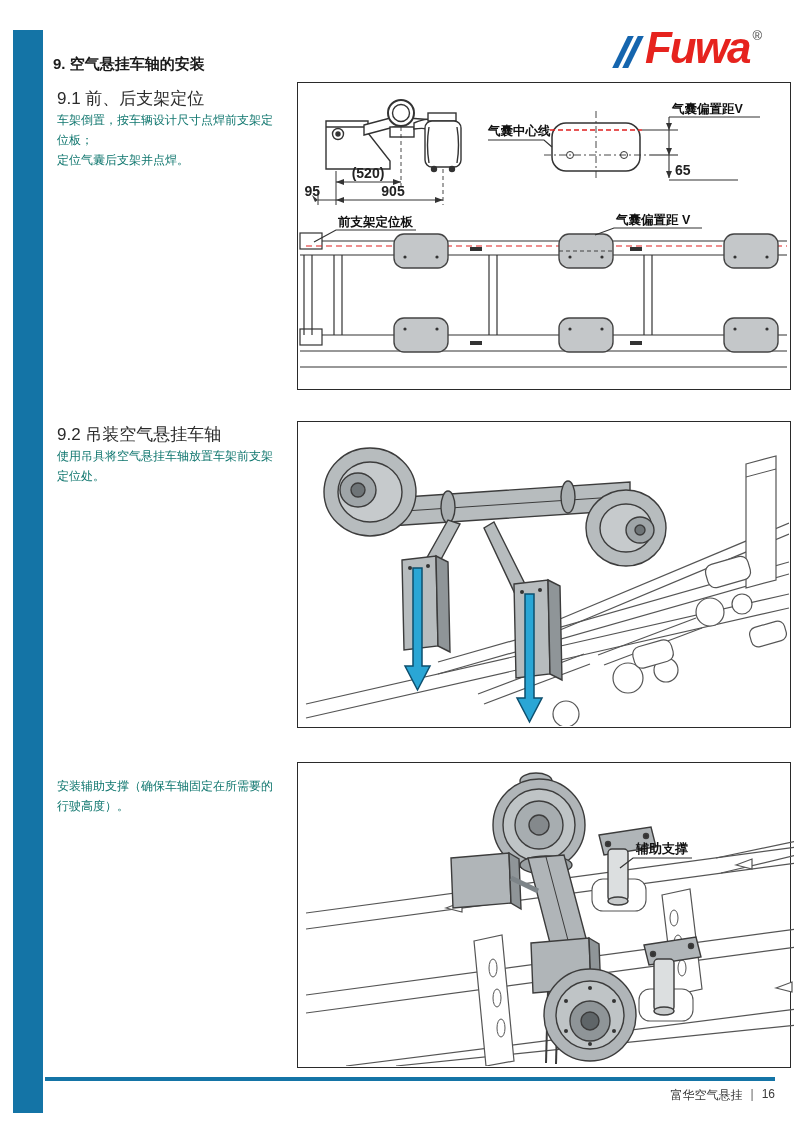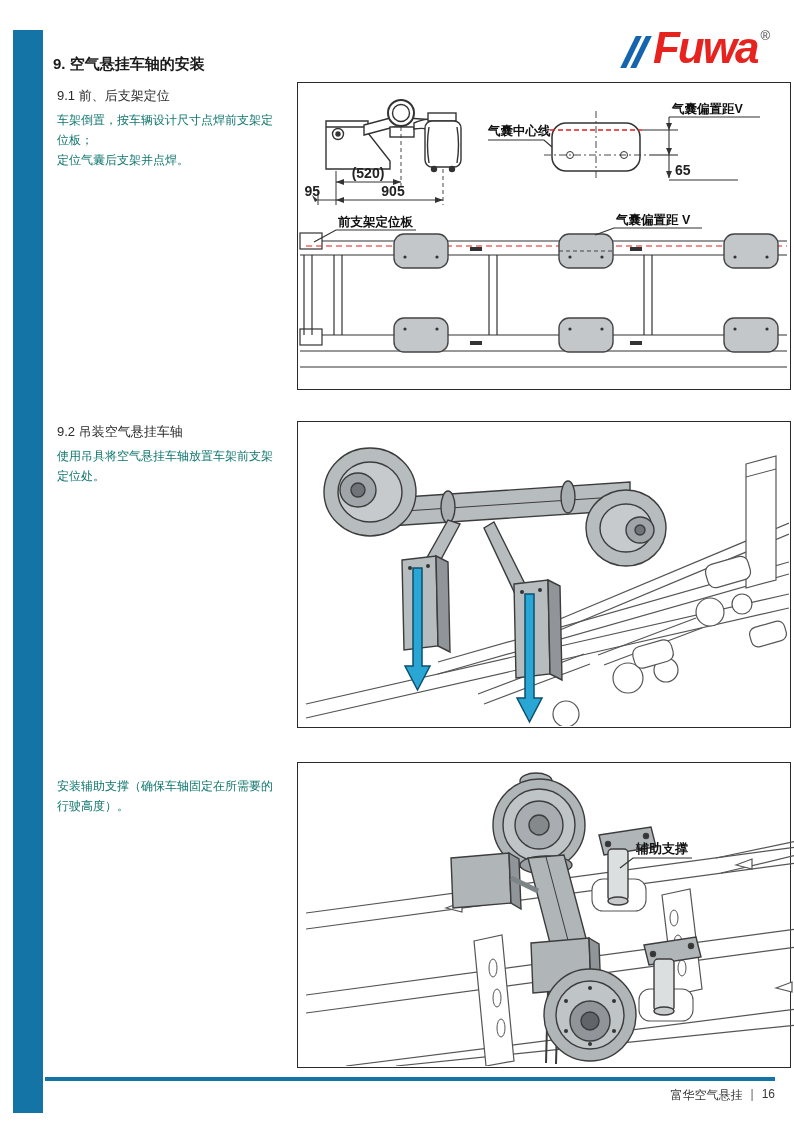--- a/index.html
+++ b/index.html
@@ -9,28 +9,28 @@
     --line-red:#e01f1f;
     --arrow-blue:#2aa6d5;
   }
   *{margin:0;padding:0;box-sizing:border-box;}
   html,body{background:#ffffff;}
   body{
     width:794px;height:1123px;position:relative;overflow:hidden;
     font-family:"Liberation Sans","DejaVu Sans",sans-serif;color:#2b2b2b;
   }
   .leftbar{position:absolute;left:13px;top:30px;width:30px;height:1083px;background:var(--accent);}
-  .logo{position:absolute;top:26px;right:24px;display:flex;align-items:flex-start;}
+  .logo{position:absolute;top:26px;right:32px;display:flex;align-items:flex-start;}
   .logo .slashes{display:flex;margin-top:10px;margin-right:5px;}
   .logo .slash{width:6px;height:32px;background:var(--logo-blue);transform:skewX(-26deg);margin-right:4px;}
   .logo .word{font-family:"Liberation Sans",sans-serif;font-style:italic;font-weight:700;
     font-size:44px;line-height:44px;letter-spacing:-2px;color:var(--logo-red);}
   .logo .reg{font-size:13px;color:#444;margin-left:3px;margin-top:2px;font-style:normal;}
   .doc-title{position:absolute;left:53px;top:55px;font-size:15px;font-weight:700;color:#1a1a1a;}
-  .sec-heading{position:absolute;left:57px;font-size:13px;font-weight:500;color:#2b2b2b;}
+  .sec-heading{position:absolute;left:57px;font-size:17px;font-weight:500;color:#2b2b2b;}
   .sec-body{position:absolute;left:57px;width:246px;font-size:12px;line-height:20px;
     color:#0f766e;white-space:pre-line;}
   .fig{position:absolute;left:297px;width:494px;border:1.5px solid #2a2a2a;background:#fff;}
   .fig svg{display:block;}
   #fig1{top:82px;height:308px;}
   #fig2{top:421px;height:307px;}
   #fig3{top:762px;height:306px;padding-left:8px;}
   .footer-line{position:absolute;left:45px;top:1077px;width:730px;height:4px;background:var(--accent);}
   .footer-text{position:absolute;right:19px;top:1087px;font-size:12px;color:#3a3a3a;display:flex;gap:8px;align-items:flex-start;}
   .footer-text .div{color:#666;}

